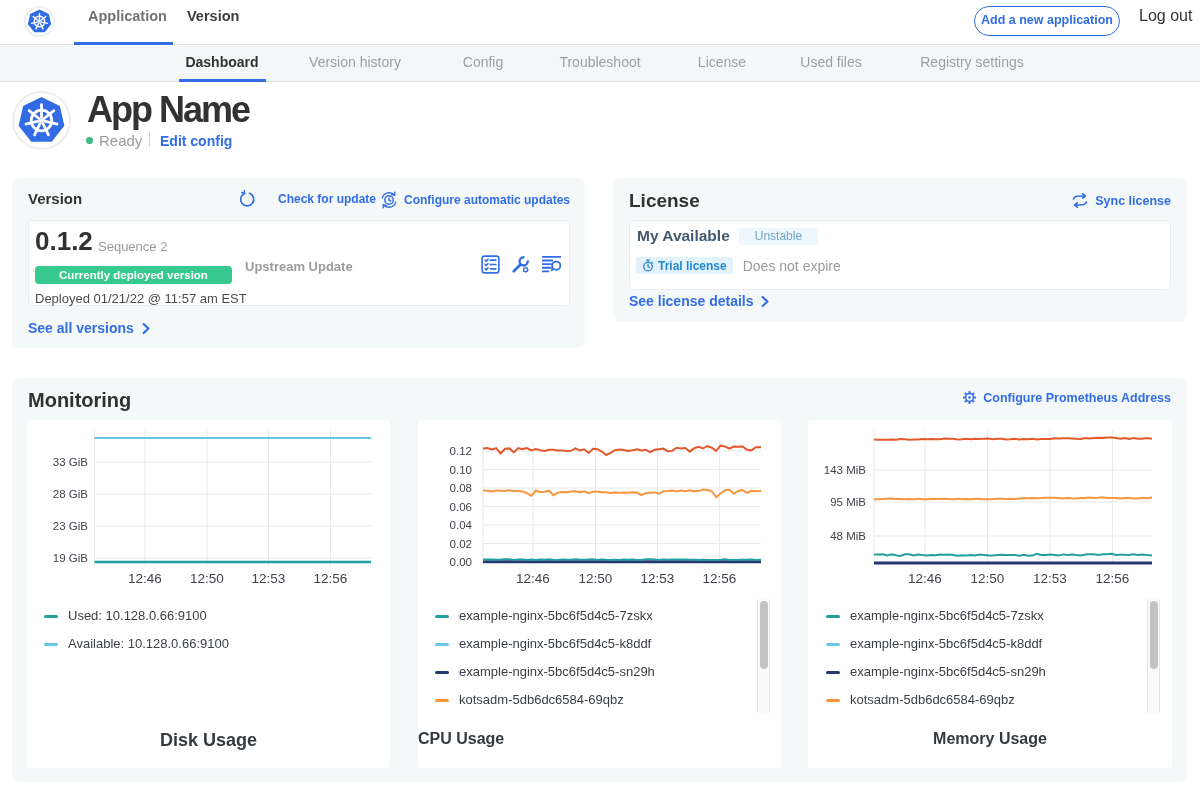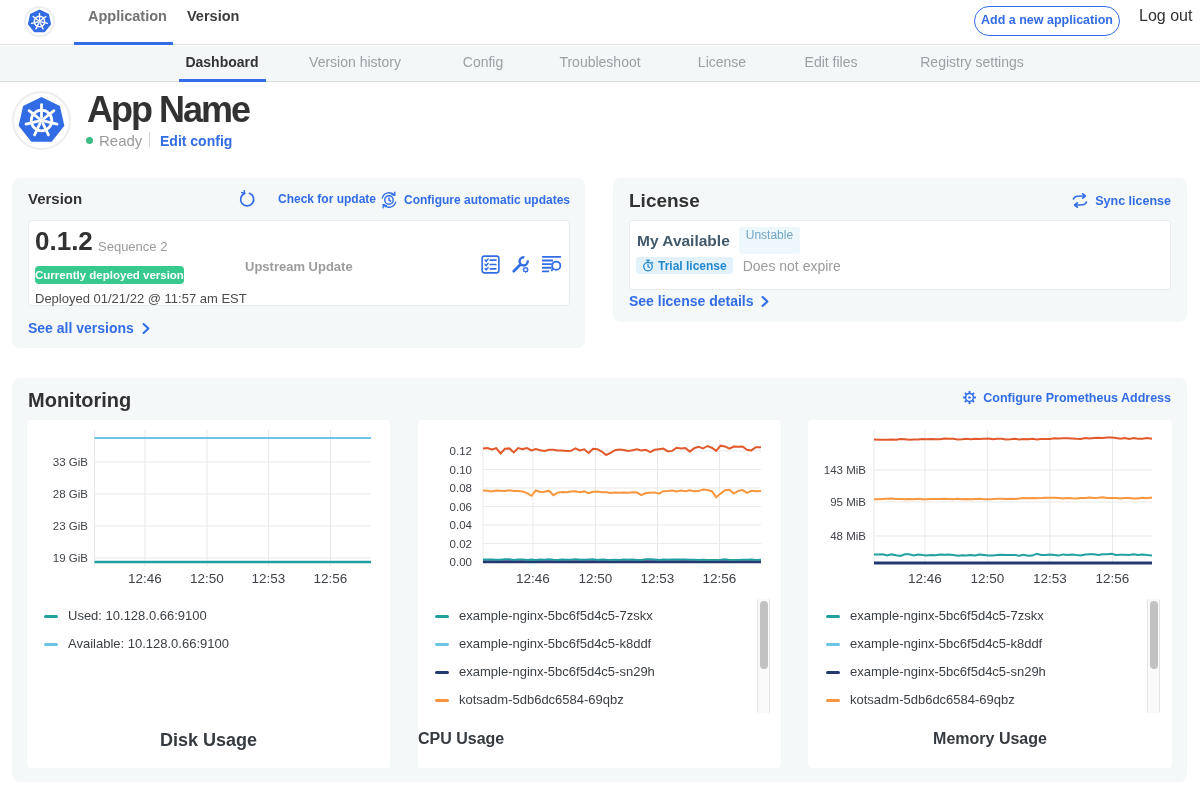--- a/index.html
+++ b/index.html
@@ -35,21 +35,21 @@
 <div class="abs" style="left:974px;top:6px;width:146px;height:30px;border:1.5px solid #326de6;border-radius:16px;color:#326de6;font-size:12.5px;font-weight:bold;text-align:center;line-height:27px">Add a new application</div>
 <div class="abs" style="left:1139px;top:7px;font-size:16px;color:#323232">Log out</div>
 
 <div class="abs" style="left:0;top:46px;width:1200px;height:36px;background:#f4f7f8;border-bottom:1px solid #d9dde0"></div>
 <div class="abs" style="left:222px;top:54px;transform:translateX(-50%);font-size:14px;font-weight:bold;color:#323232">Dashboard</div>
 <div class="abs" style="left:179px;top:79px;width:87px;height:3px;background:#326de6"></div>
 <div class="abs" style="left:355px;top:54px;transform:translateX(-50%);font-size:14px;color:#9aa0a4">Version history</div>
 <div class="abs" style="left:483px;top:54px;transform:translateX(-50%);font-size:14px;color:#9aa0a4">Config</div>
 <div class="abs" style="left:600px;top:54px;transform:translateX(-50%);font-size:14px;color:#9aa0a4">Troubleshoot</div>
 <div class="abs" style="left:722px;top:54px;transform:translateX(-50%);font-size:14px;color:#9aa0a4">License</div>
-<div class="abs" style="left:831px;top:54px;transform:translateX(-50%);font-size:14px;color:#9aa0a4">Edit files</div>
+<div class="abs" style="left:831px;top:54px;transform:translateX(-50%);font-size:14px;color:#9aa0a4">Used files</div>
 <div class="abs" style="left:972px;top:54px;transform:translateX(-50%);font-size:14px;color:#9aa0a4">Registry settings</div>
 
 <div class="abs" style="left:12px;top:91px;width:59px;height:59px;border-radius:50%;background:#fff;border:2px solid #ededee;display:flex;align-items:center;justify-content:center">
     <svg width="49" height="49" viewBox="0 0 48 48">
       <polygon points="24.0,1.0 42.0,9.7 46.4,29.1 34.0,44.7 14.0,44.7 1.6,29.1 6.0,9.7" fill="#326ce5"></polygon>
       <g stroke="#fff" stroke-width="2.7" stroke-linecap="round">
         <line x1="24.0" y1="20.8" x2="24.0" y2="8.4"></line>
         <line x1="26.5" y1="22.0" x2="36.2" y2="14.3"></line>
         <line x1="27.1" y1="24.7" x2="39.2" y2="27.5"></line>
         <line x1="25.4" y1="26.9" x2="30.8" y2="38.1"></line>
@@ -85,21 +85,21 @@
         <path d="M10 7.7 L10 10.2 L11.9 11.3"></path>
         <path d="M2.6 7.6 A7.8 7.8 0 0 1 16.2 4.8 M17.4 12.4 A7.8 7.8 0 0 1 3.8 15.2"></path>
         <path d="M16.3 4.9 L16.5 1.4 M16.3 4.9 L12.9 3.7 M3.7 15.1 L3.5 18.6 M3.7 15.1 L7.1 16.3" stroke-width="1.5"></path>
       </g>
     </svg>
     <span class="blue-link">Configure automatic updates</span>
   </div>
 <div class="whitebox" style="left:28px;top:220px;width:542px;height:86px"></div>
 <div class="abs" style="left:35px;top:226px;font-size:26px;font-weight:bold;color:#323232">0.1.2</div>
 <div class="abs" style="left:98px;top:239px;font-size:13px;color:#9b9b9b">Sequence 2</div>
-<div class="abs" style="left:35px;top:266px;height:18px;line-height:18px;padding:0 0;border-radius:4px;background:#38c98f;color:#fff;font-size:11.5px;font-weight:bold">Currently deployed version</div>
+<div class="abs" style="left:35px;top:266px;height:18px;line-height:18px;padding:0 24px;border-radius:4px;background:#38c98f;color:#fff;font-size:11.5px;font-weight:bold">Currently deployed version</div>
 <div class="abs" style="left:35px;top:291px;font-size:13px;color:#4c4c4c">Deployed 01/21/22 @ 11:57 am EST</div>
 <div class="abs" style="left:245px;top:259px;font-size:13px;font-weight:bold;color:#9b9b9b">Upstream Update</div>
 <div class="abs" style="left:481px;top:255px"><svg width="19" height="19" viewBox="0 0 20 20">
       <g fill="none" stroke="#326de6" stroke-width="1.7">
         <rect x="1.2" y="1.2" width="17.6" height="17.6" rx="2.4"></rect>
         <g stroke-width="1.6" stroke-linecap="round">
           <path d="M4.4 5.4 L5.5 6.6 L7.4 4.4 M4.4 9.9 L5.5 11.1 L7.4 8.9 M4.4 14.4 L5.5 15.6 L7.4 13.4"></path>
           <path d="M9.8 5.5 L15.6 5.5 M9.8 10 L15.6 10 M9.8 14.5 L15.6 14.5" stroke-width="1.8"></path>
         </g>
       </g>
@@ -135,21 +135,21 @@
         <path d="M11.4 0.9 L14.2 3.2 L11.4 5.5"></path>
         <path d="M15.4 9.6 C14.4 12.6 13 12.8 3.4 12.8"></path>
         <path d="M5.6 10.5 L2.8 12.8 L5.6 15.1"></path>
       </g>
     </svg>
     <span class="blue-link">Sync license</span>
   </div>
 <div class="whitebox" style="left:629px;top:220px;width:542px;height:70px"></div>
 <div class="rlink" style="left:637px;top:227px;gap:9px">
     <span style="font-size:15.5px;font-weight:bold;color:#42586b">My Available</span>
-    <span style="height:27px;line-height:17px;padding:0 7px;border-radius:3px;background:#eef7fb;color:#72a6c4;font-size:12px">Unstable</span>
+    <span style="height:17px;line-height:17px;padding:0 16px;border-radius:3px;background:#eef7fb;color:#72a6c4;font-size:12px">Unstable</span>
   </div>
 <div class="rlink" style="left:636px;top:257px;gap:10px">
     <span style="display:flex;align-items:center;gap:4px;height:17px;padding:0 6px;border-radius:3px;background:#e2f1fa;color:#2589cf;font-size:12px;font-weight:bold"><svg width="12" height="13" viewBox="0 0 14 15" style="flex:none">
         <g fill="none" stroke="#2589cf" stroke-width="1.5" stroke-linecap="round">
           <circle cx="7" cy="8.8" r="5"></circle>
           <path d="M5.4 1.2 L8.6 1.2 M7 1.4 L7 3.4 M7 8.8 L7 6 M7 8.8 L8.8 9.9" stroke-width="1.4"></path>
           <path d="M11.5 3.7 L12.6 4.8" stroke-width="1.4"></path>
         </g>
       </svg>Trial license</span>
     <span style="font-size:14px;color:#9b9b9b">Does not expire</span>

